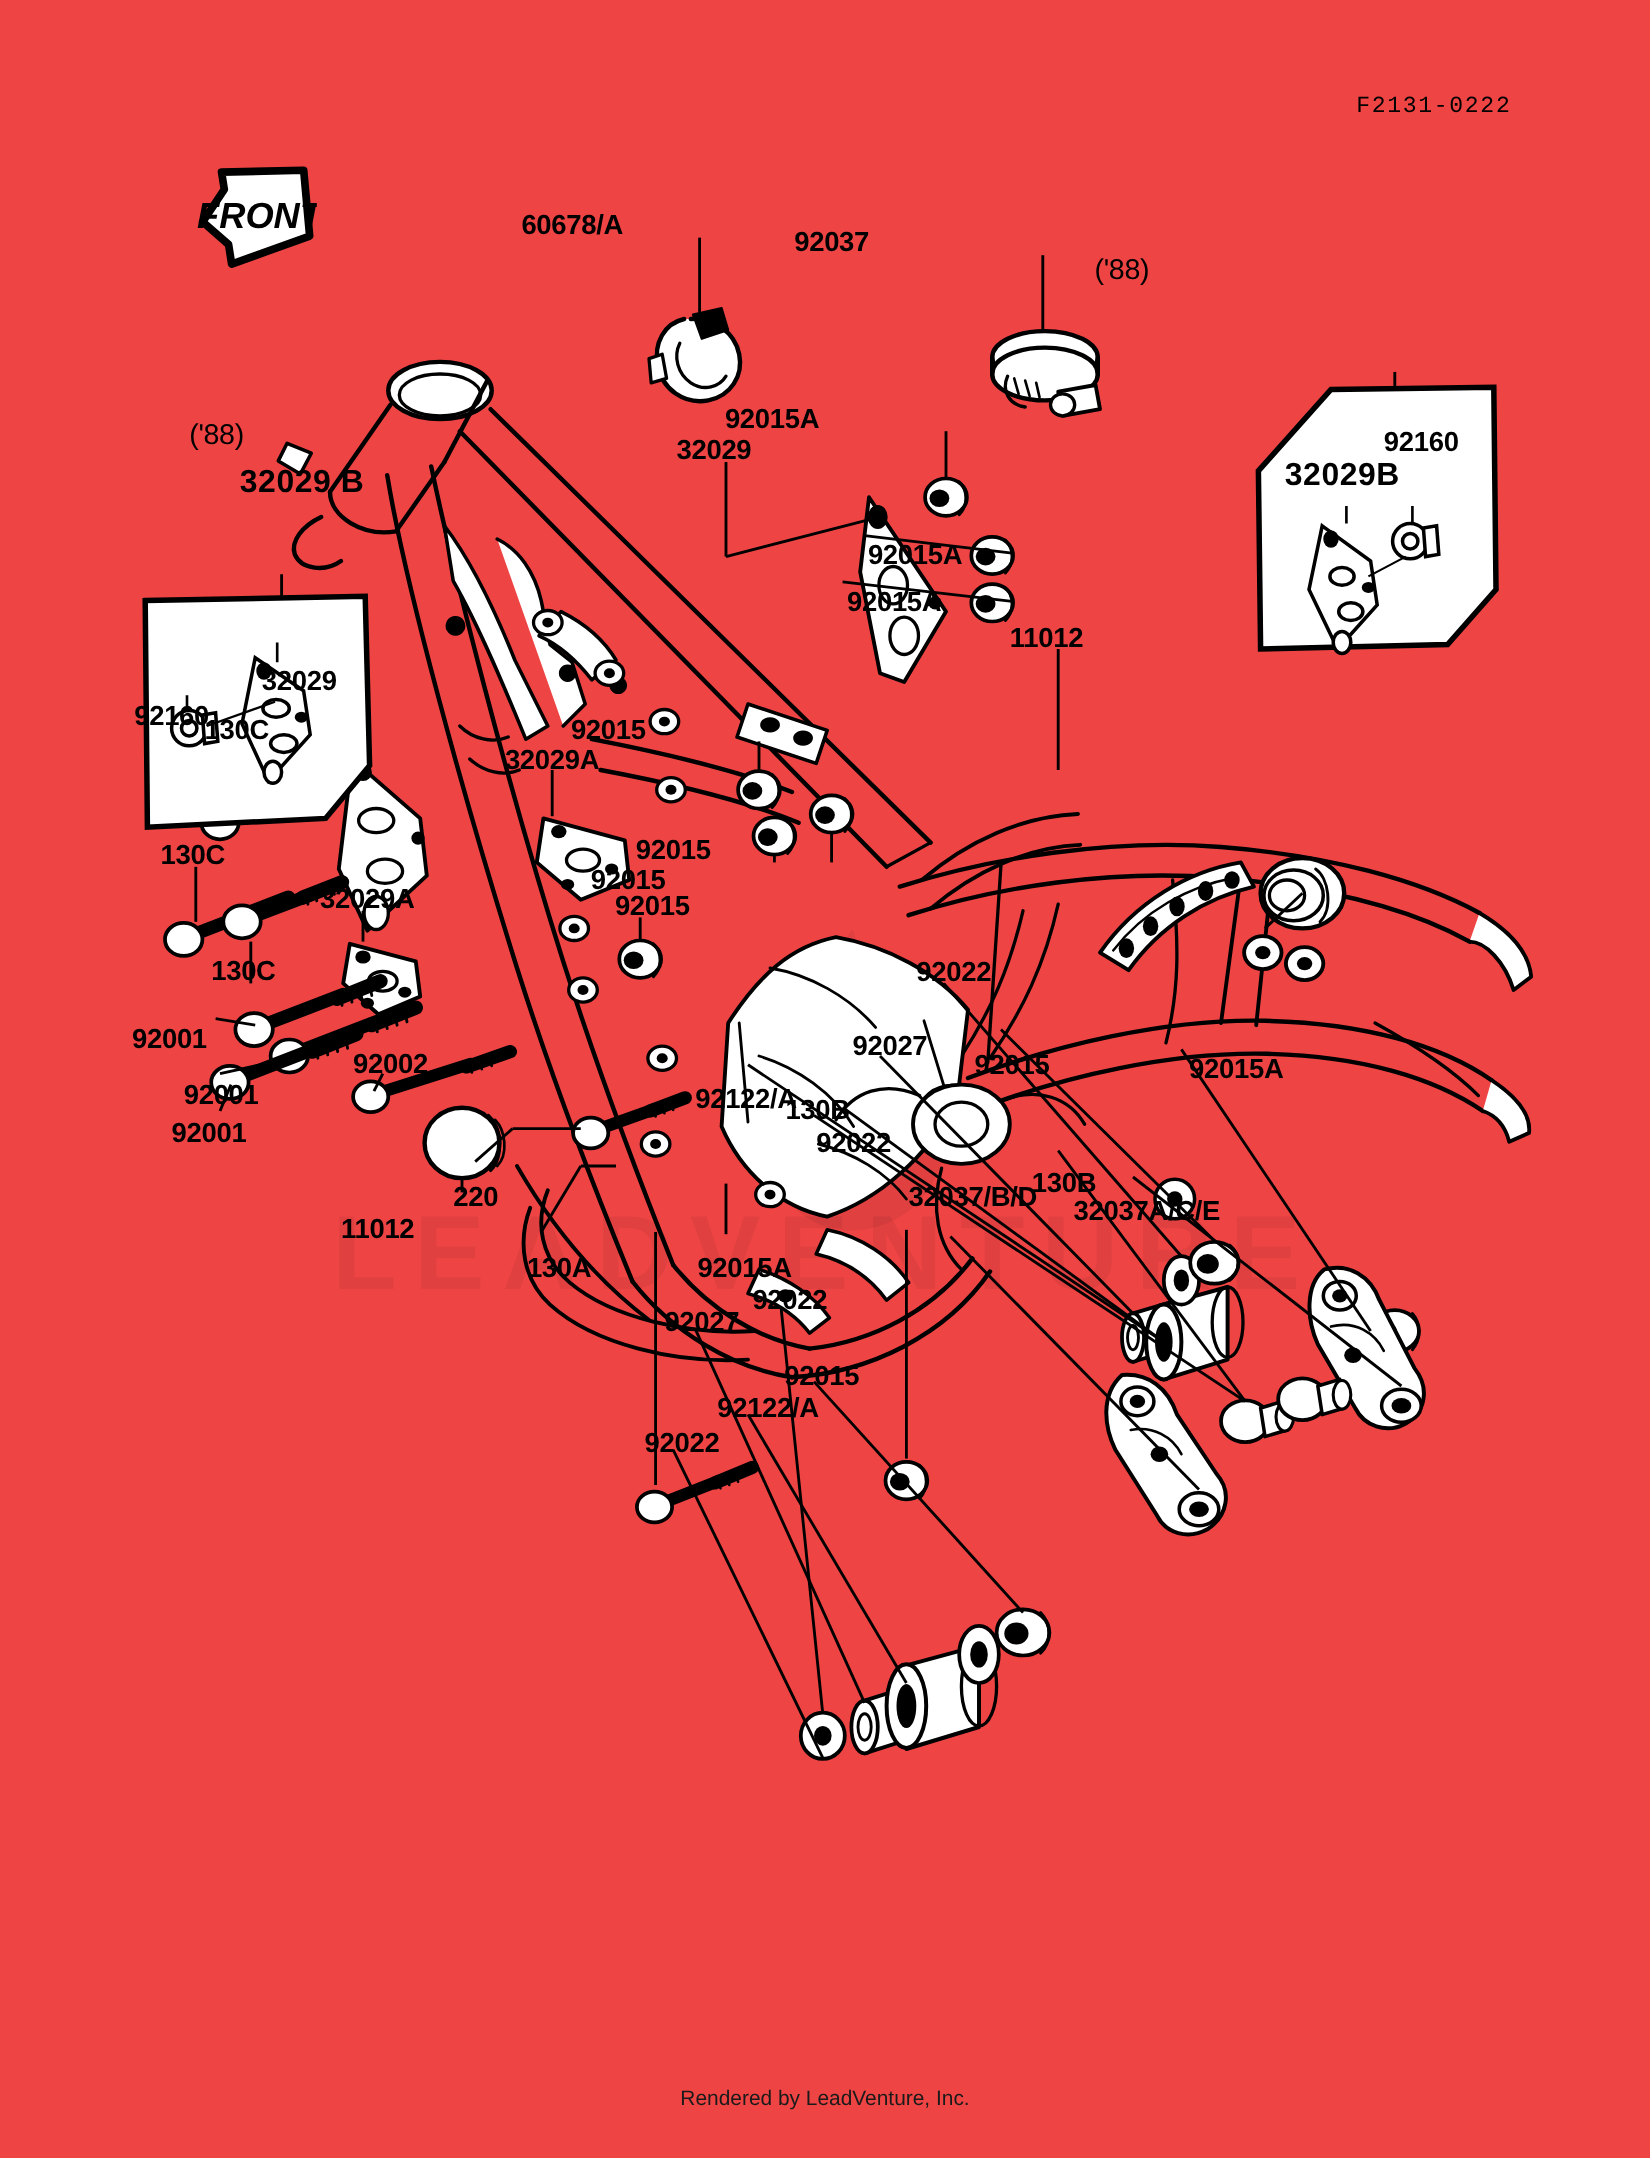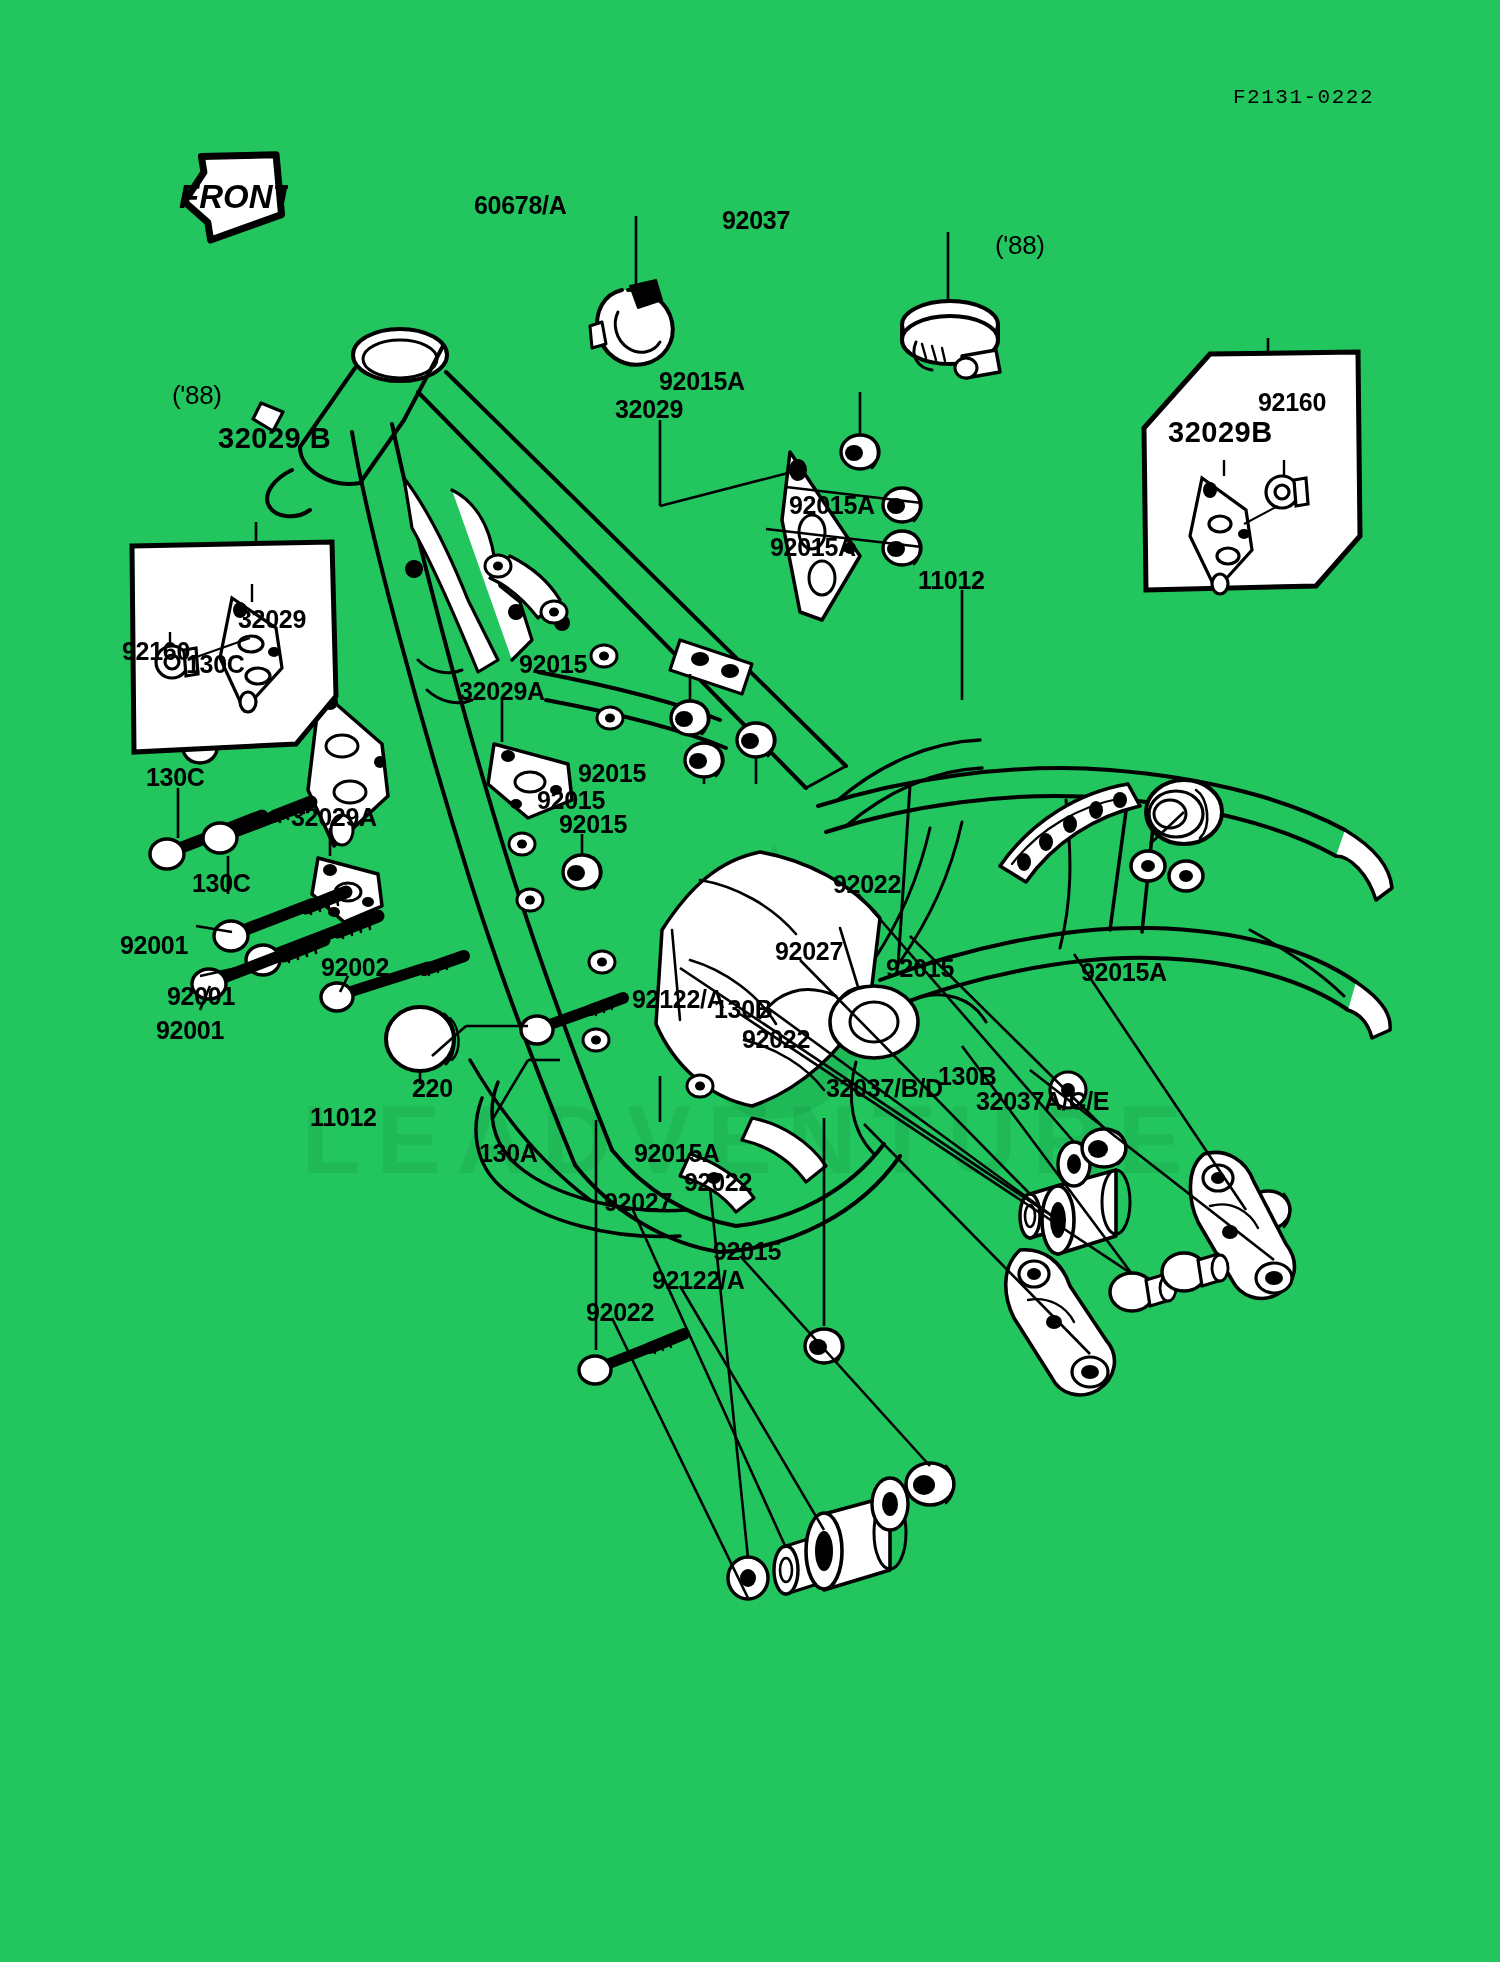--- a/index.html
+++ b/index.html
@@ -12,21 +12,21 @@
     height: 1962px;
     position: relative;
     font-family: "Liberation Sans", sans-serif;
     overflow: hidden;
   }
   #page {
     position: absolute;
     left: 0; top: 0;
     width: 1500px;
     height: 1962px;
-    background: #22c55e;
+    background: #ef4444;
   }
 
   
   .doc-code {
     position: absolute;
     right: 126px;
     top: 86px;
     font-family: "Liberation Mono", "DejaVu Sans Mono", monospace;
     font-size: 21px;
     letter-spacing: 1.5px;
@@ -697,14 +697,15 @@
       <div class="lbl" style="left: 634px; top: 1141px;">92015A</div>
       <div class="lbl" style="left: 826px; top: 1076px;">32037/B/D</div>
       <div class="lbl" style="left: 479px; top: 1141px;">130A</div>
       <div class="lbl" style="left: 684px; top: 1170px;">92022</div>
       <div class="lbl" style="left: 604px; top: 1190px;">92027</div>
       <div class="lbl" style="left: 713px; top: 1239px;">92015</div>
       <div class="lbl" style="left: 652px; top: 1268px;">92122/A</div>
       <div class="lbl" style="left: 586px; top: 1300px;">92022</div>
     </div>
 
+  <div class="doc-footer">Rendered by LeadVenture, Inc.</div>
 
 </div>
 
 </body></html>

